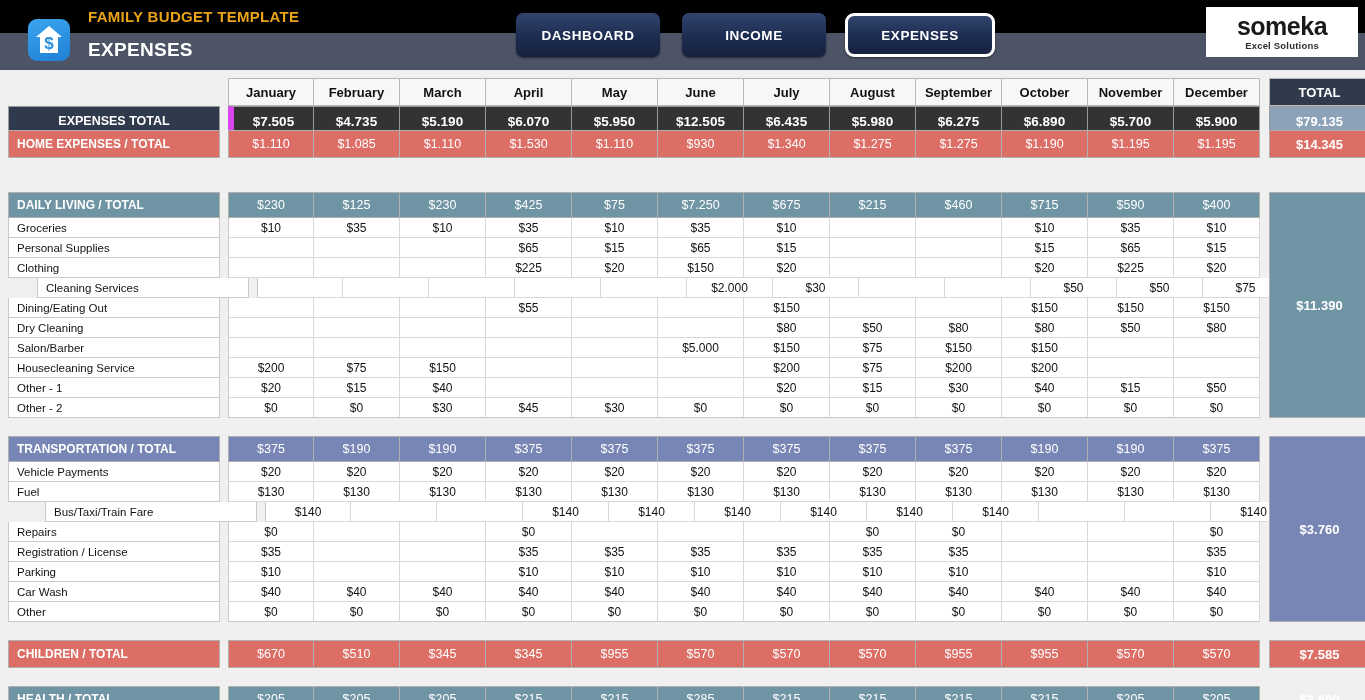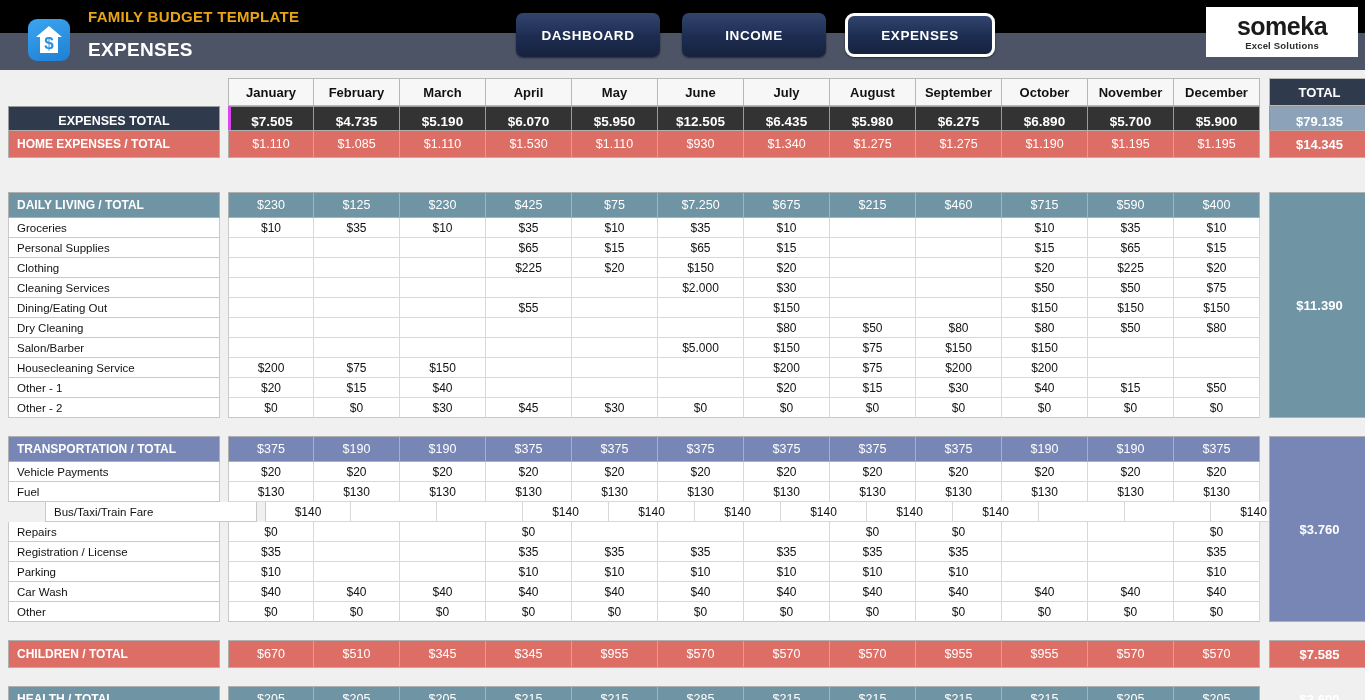--- a/index.html
+++ b/index.html
@@ -123,21 +123,21 @@
     height: 30px; background: #2f3a4c; color: #fff;
     font-weight: bold; font-size: 12.5px;
     justify-content: center; padding-left: 0;
     border: 1px solid #9a9a9a;
   }
   .xt-cell {
     height: 30px; background: #333333; color: #fff;
     font-weight: bold; font-size: 13.5px;
     border: 1px solid #9a9a9a; border-left: none;
   }
-  .xt-cell.first { border-left: 3px solid #d946ef; }
+  .xt-cell.first { border-left: 6px solid #d946ef; }
   .xt-tot {
     height: 30px; background: #8ba2b8;
     border: 1px solid #9a9a9a;
   }
 
   
   .red-lbl {
     height: 28px; background: #dd6e66; color: #fff;
     font-weight: bold; font-size: 12px;
     border: 1px solid #b0b0b0;
@@ -348,21 +348,21 @@
       <div class="cell d-cell">$150</div>
       <div class="cell d-cell">$20</div>
       <div class="cell d-cell"></div>
       <div class="cell d-cell"></div>
       <div class="cell d-cell">$20</div>
       <div class="cell d-cell">$225</div>
       <div class="cell d-cell">$20</div>
       <div class="totgap"></div>
       <div class="totcell"></div>
     </div>
-    <div class="row d-row" style="top: 208px;">
+    <div class="row d-row" style="top: 208px; padding-left: 29px;">
       <div class="lbl d-lbl">Cleaning Services</div>
       <div class="gap"></div>
       <div class="cell d-cell first"></div>
       <div class="cell d-cell"></div>
       <div class="cell d-cell"></div>
       <div class="cell d-cell"></div>
       <div class="cell d-cell"></div>
       <div class="cell d-cell">$2.000</div>
       <div class="cell d-cell">$30</div>
       <div class="cell d-cell"></div>

